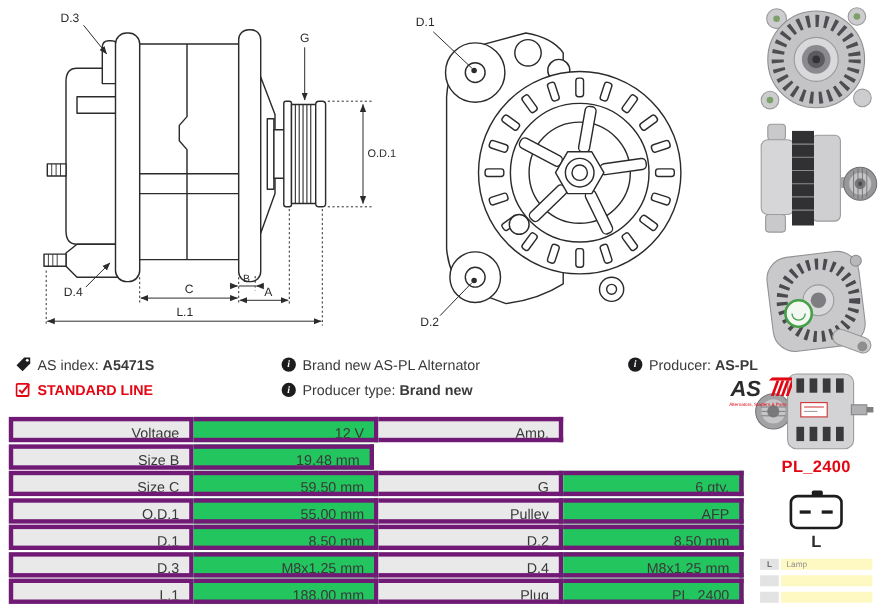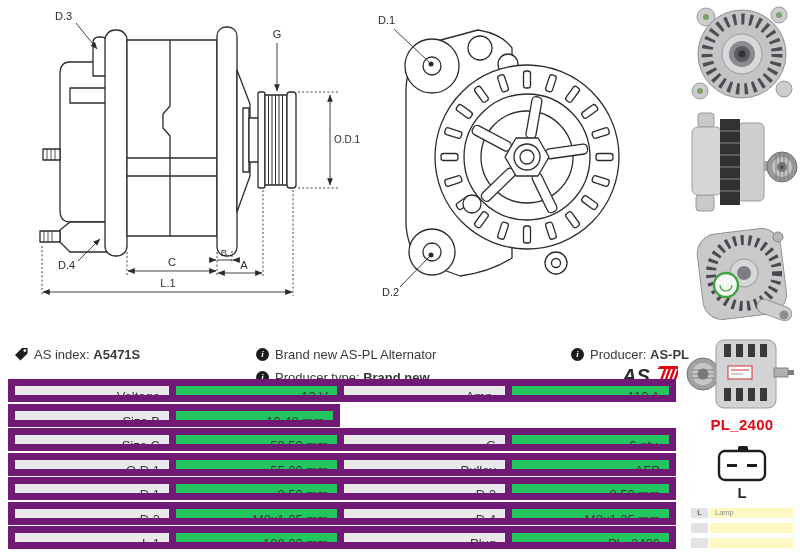--- a/index.html
+++ b/index.html
@@ -16,38 +16,38 @@
   .dimlbl-sm { font-size: 9.5px; }
   .dimlbl-od { font-size: 10px; }
 
   #side-drawing   { position:absolute; left:0;   top:0; width:362px; height:310px; }
   #front-drawing  { position:absolute; left:360px; top:0; width:322px; height:310px; }
 
   .photo { position:absolute; left:686px; width:112px; background:#fff; }
   .photo svg { display:block; width:100%; height:100%; }
 
   
-  #info { position:absolute; left:0; top:319px; width:686px; height:60px; font-size:13px;margin-top:23px; }
+  #info { position:absolute; left:0; top:319px; width:686px; height:60px; font-size:13px; }
   .info-item { position:absolute; display:inline-flex; align-items:center; gap:6px; height:16px; white-space:nowrap; }
   .info-item .bold { font-weight:bold; }
   .red { color:#e30613; }
   .info-ico {
     width:13px; height:13px; border-radius:50%; background:#1d1d1f; color:#fff;
     font:italic bold 9px "Liberation Serif", serif;
     display:inline-flex; align-items:center; justify-content:center; flex:0 0 13px;
   }
   .ico-svg { display:inline-flex; width:14px; height:14px; flex:0 0 14px; }
-  #as-logo { position:absolute; left:612px; top:24px; width:70px; text-align:center; }
+  #as-logo { position:absolute; left:654px; top:24px; width:70px; text-align:center; }
   .logo-tag { font-size:7px; color:#e30613; white-space:nowrap; transform:scale(0.6); transform-origin:center top; width:118px; margin-left:-24px; }
 
   
   #spec { position:absolute; left:8px; top:379px; width:668px; }
   .srow { display:flex; height:23px; margin-bottom:1.5px; }
   .scell {
-    height:23px; line-height:21px; font-size:13px; border:7px solid #701a75;
+    height:23px; line-height:21px; font-size:13px; border:4px solid #701a75;
     text-align:right; padding-right:9px; overflow:hidden;
   }
   .scell + .scell { border-left:none; }
   .slabel { background:#e9e9e9; width:168px; }
   .sval   { background:#22c55e; width:168px; }
   .sval:last-child { width:164px; }
 
   
   #plug-area { position:absolute; left:684px; top:416px; width:116px; text-align:center; }
   .plug-name { font-size:15px; font-weight:bold; color:#e30613; letter-spacing:0.3px; }
@@ -265,20 +265,29 @@
   <div class="info-item" style="left:14px; top:4px;">
     <span class="ico-svg">
       <svg viewBox="0 0 14 14" width="14" height="14">
           <path d="M1,8 L6.5,13.5 L13.5,6.5 L13.5,1 L8,1 L1,8 Z" fill="#1d1d1f"></path>
           <circle cx="10.8" cy="3.6" r="1.3" fill="#fff"></circle>
         </svg>
     </span>
     <span><span>AS index:</span>&nbsp;<span class="bold">A5471S</span></span>
   </div>
 
+  <div class="info-item" style="left:14px; top:27px;">
+    <span class="ico-svg">
+      <svg viewBox="0 0 14 14" width="14" height="14">
+          <rect x="1" y="2" width="11" height="11" rx="1.2" fill="#fff" stroke="#e30613" stroke-width="1.6"></rect>
+          <path d="M3.5,7.5 L6,10 L12.5,2" fill="none" stroke="#e30613" stroke-width="1.8"></path>
+        </svg>
+    </span>
+    <span class="bold red">STANDARD LINE</span>
+  </div>
 
   <div class="info-item" style="left:256px; top:4px;">
     <span class="info-ico">i</span>
     <span>Brand new AS-PL Alternator</span>
   </div>
 
   <div class="info-item" style="left:256px; top:27px;">
     <span class="info-ico">i</span>
     <span><span>Producer type:</span>&nbsp;<span class="bold">Brand new</span></span>
   </div>
@@ -301,21 +310,20 @@
     </svg>
     <div class="logo-tag">Alternators, Starters &amp; Parts</div>
   </div>
 </div>
 
 <div id="spec">
   <div class="srow">
     <div class="scell slabel">Voltage</div>
     <div class="scell sval">12 V</div>
     <div class="scell slabel">Amp.</div>
-    <div class="scell sval">110 A</div>
   </div>
   <div class="srow">
     <div class="scell slabel">Size B</div>
     <div class="scell sval">19.48 mm</div>
   </div>
   <div class="srow">
     <div class="scell slabel">Size C</div>
     <div class="scell sval">59.50 mm</div>
     <div class="scell slabel">G</div>
     <div class="scell sval">6 qty.</div>

